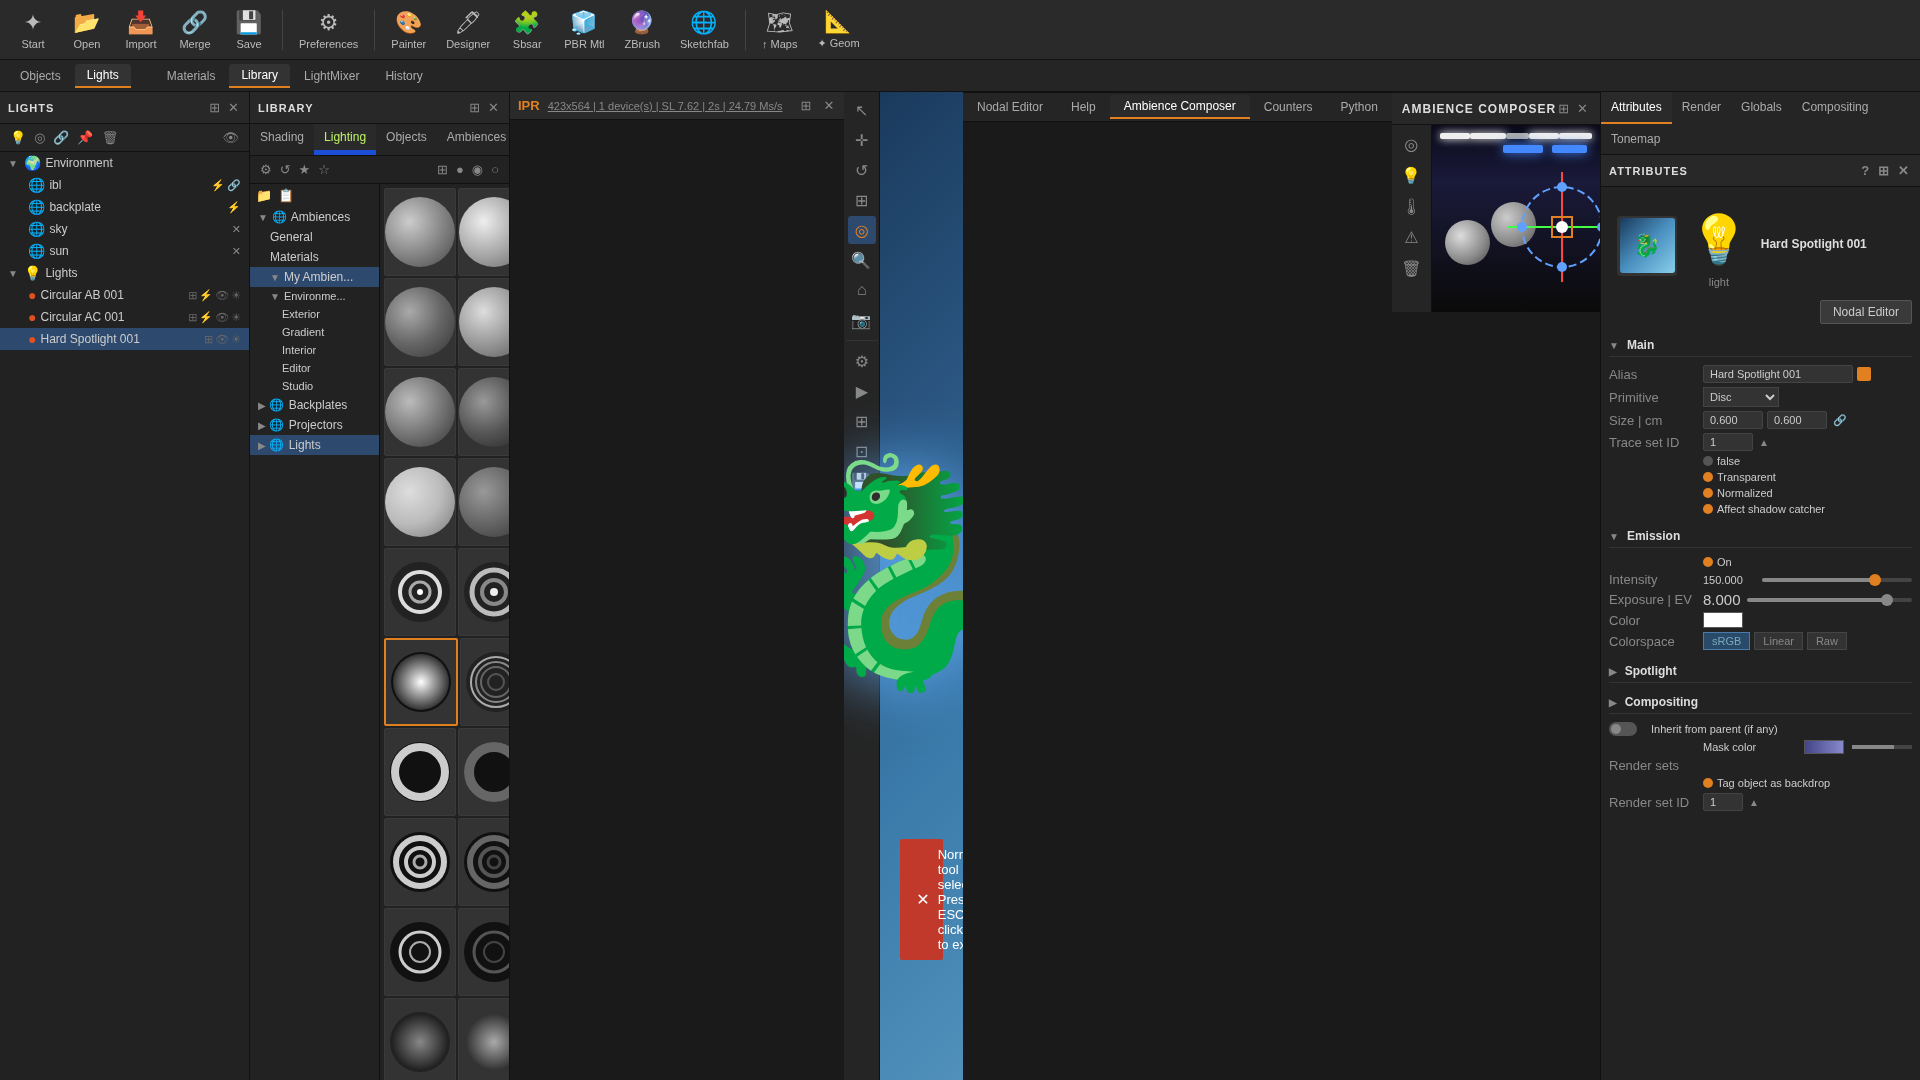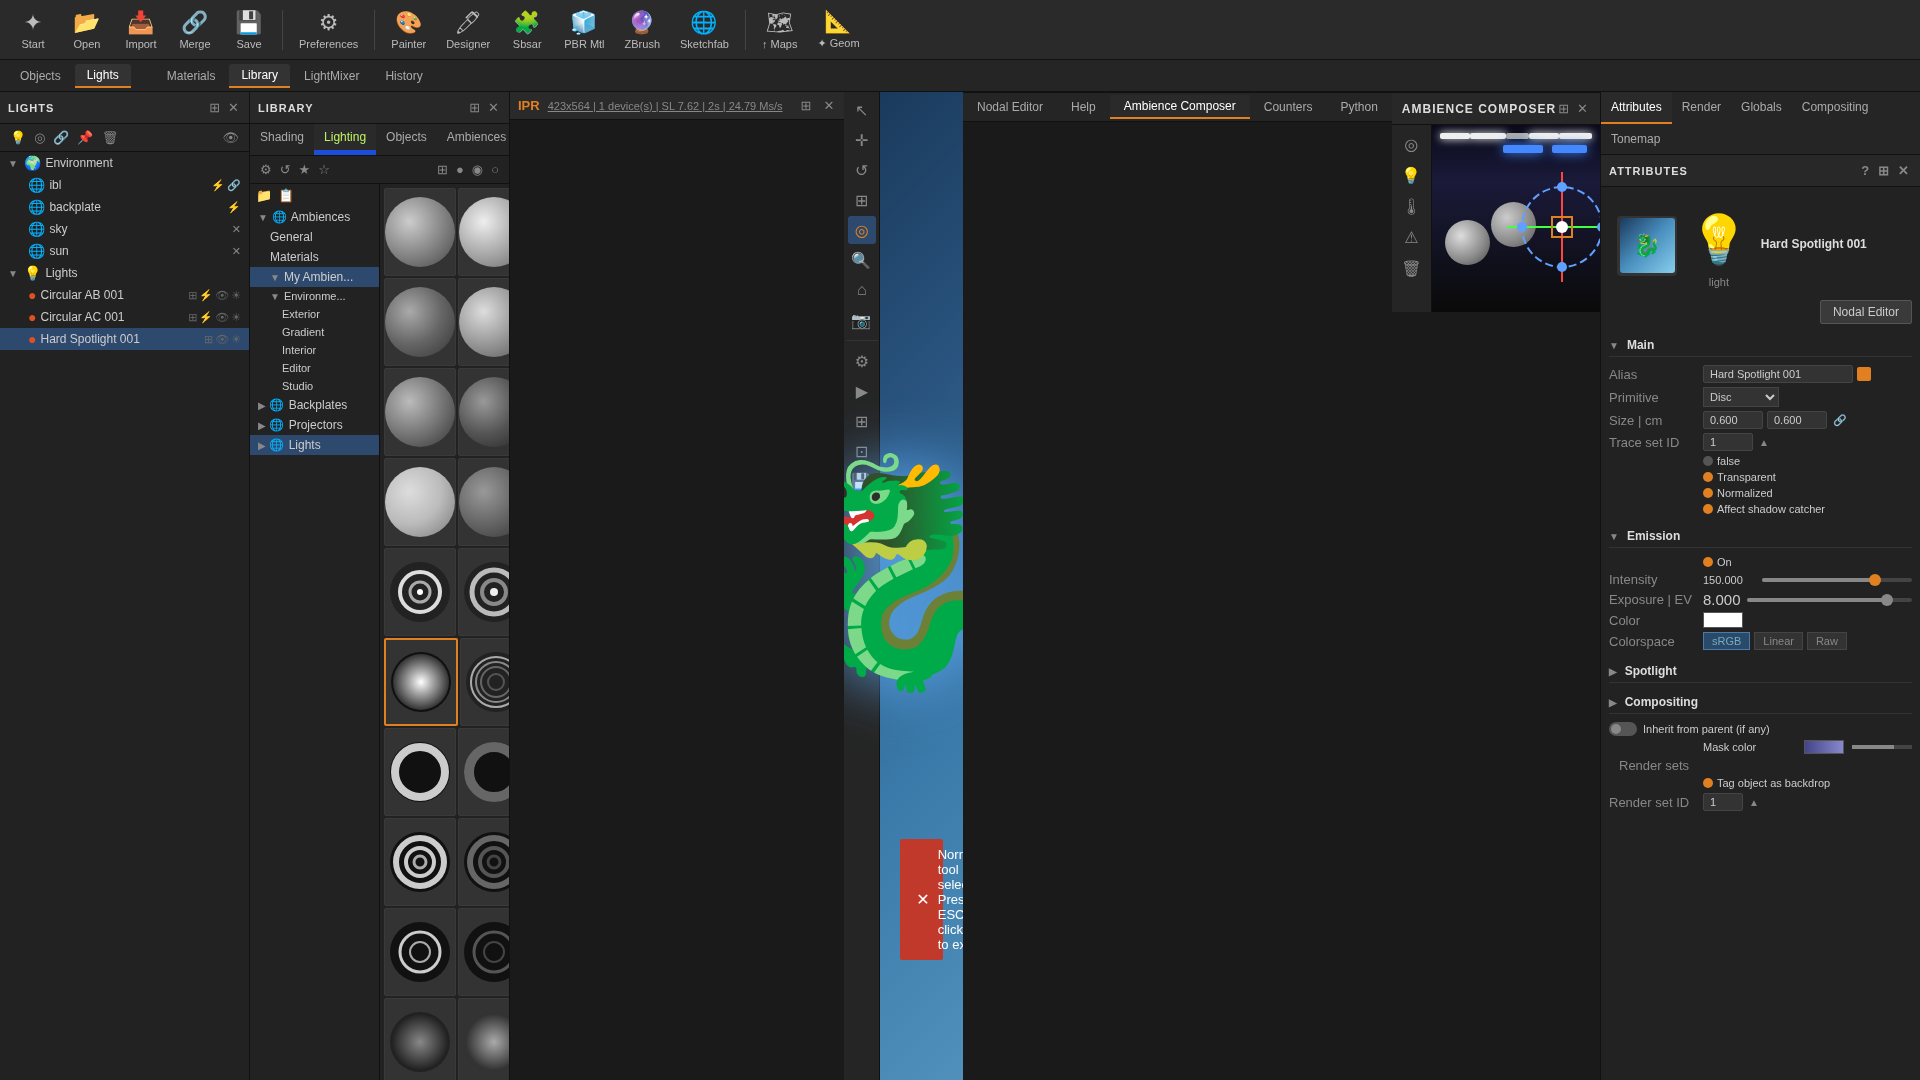--- a/index.html
+++ b/index.html
@@ -98,24 +98,24 @@
     
     #viewport-tools { width: 36px; background: #252525; border-right: 1px solid #111; display: flex; flex-direction: column; align-items: center; padding: 4px 0; gap: 2px; }
     .vp-tool { width: 28px; height: 28px; display: flex; align-items: center; justify-content: center; cursor: pointer; color: #888; font-size: 16px; border-radius: 3px; }
     .vp-tool.active { background: #2d4a6e; color: #fff; }
 
     .ipr-viewport-wrap { display: flex; flex: 1; overflow: hidden; }
 
     .right-panel-title { padding: 6px 8px; background: #282828; border-bottom: 1px solid #111; font-size: 11px; font-weight: bold; color: #ddd; letter-spacing: 1px; display: flex; align-items: center; justify-content: space-between; }
 
     .section-collapse { cursor: pointer; color: #888; font-size: 10px; margin-right: 4px; }
-    .compositing-toggle { display: flex; align-items: center; gap: 6px; padding: 2px 0; }
+    .compositing-toggle { display: flex; align-items: center; gap: 14px; padding: 2px 0; }
     .toggle-track { width: 28px; height: 14px; background: #555; border-radius: 7px; position: relative; cursor: pointer; }
     .toggle-knob { position: absolute; top: 2px; width: 10px; height: 10px; background: #888; border-radius: 50%; left: 2px; }
-    .render-set-row { display: flex; align-items: center; gap: 6px; padding: 2px 0; margin-left: 10px; }
+    .render-set-row { display: flex; align-items: center; gap: 6px; padding: 2px 0; }
   </style>
 </head>
 <body>
 
 <div id="toolbar">
   <div class="toolbar-item">
     <span class="toolbar-icon">✦</span>
     <span>Start</span>
   </div>
   <div class="toolbar-item">

